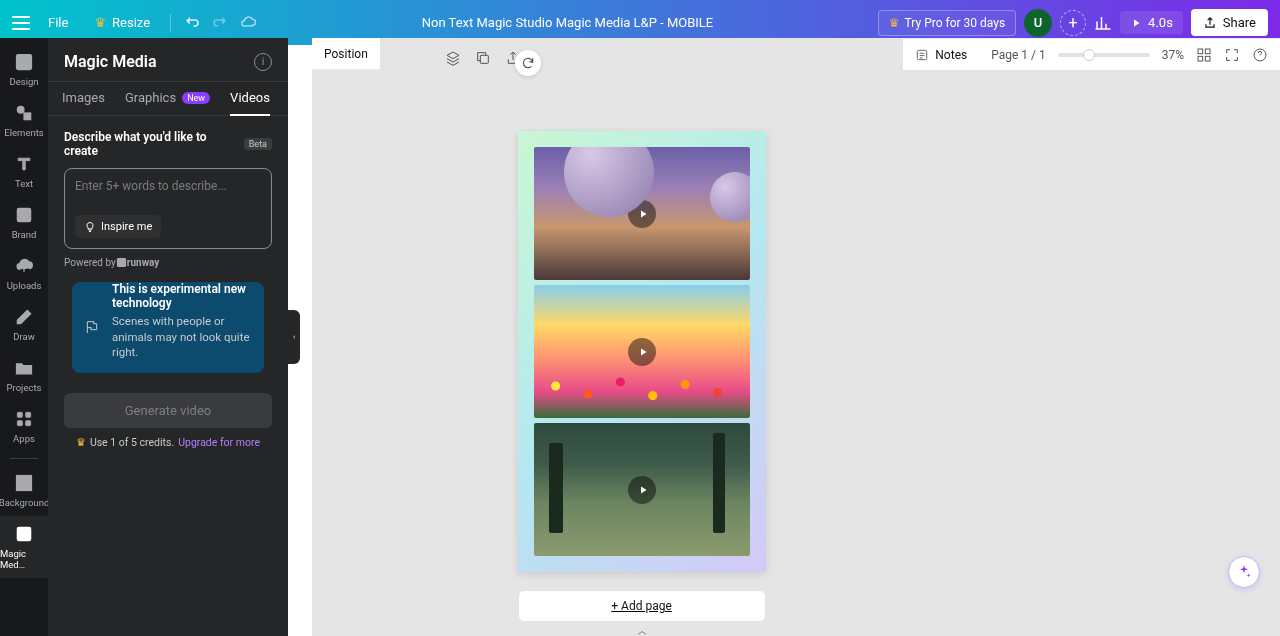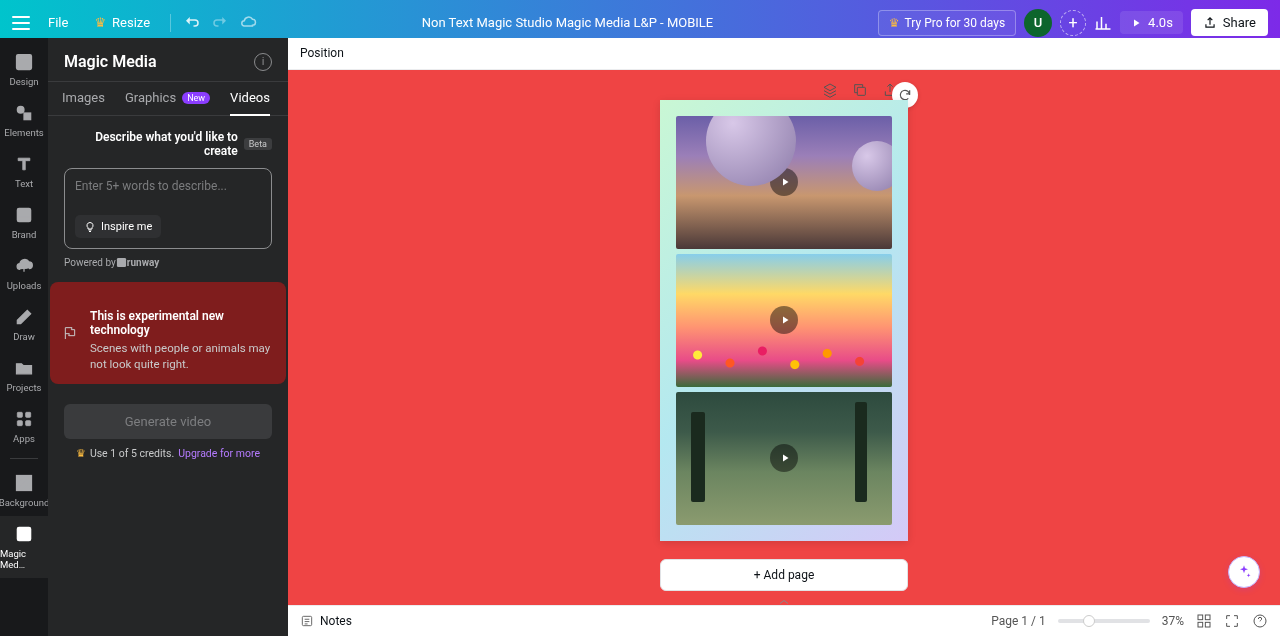--- a/index.html
+++ b/index.html
@@ -35,45 +35,45 @@
     .panel-title { font-size: 16px; font-weight: 600; }
     .panel-info { width: 18px; height: 18px; border: 1.5px solid #8a8b8d; border-radius: 50%; display: flex; align-items: center; justify-content: center; font-size: 11px; color: #8a8b8d; cursor: pointer; }
     .panel-divider { height: 1px; background: #3a3b3d; margin: 0 0 0 0; }
 
     .tabs { display: flex; gap: 20px; padding: 8px 14px 0; border-bottom: 1px solid #3a3b3d; }
     .tab { font-size: 13px; color: #a9aaad; padding-bottom: 10px; cursor: pointer; display: flex; align-items: center; gap: 6px; position: relative; }
     .tab.active { color: #fff; }
     .tab.active::after { content: ""; position: absolute; bottom: -1px; left: 0; right: 0; height: 2px; background: #fff; }
     .new-badge { background: #8b3dff; color: #fff; font-size: 9px; padding: 1px 5px; border-radius: 8px; }
 
-    .describe-label { font-size: 12px; font-weight: 600; padding: 14px 16px 2px; display: flex; align-items: center; gap: 6px; text-align: right; }
+    .describe-label { font-size: 12px; font-weight: 600; padding: 14px 16px 2px; display: flex; align-items: center; gap: 6px; }
     .beta-badge { background: #3c3d3f; color: #c9cacb; font-size: 9px; padding: 1px 5px; border-radius: 3px; font-weight: 400; }
 
     .prompt-box { margin: 8px 16px 8px; border: 1.5px solid #8b8c8e; border-radius: 8px; padding: 10px; min-height: 80px; display: flex; flex-direction: column; justify-content: space-between; gap: 8px; }
     .prompt-input { background: transparent; border: none; color: #fff; font-size: 12px; outline: none; width: 100%; resize: none; }
     .prompt-input::placeholder { color: #7b7c7e; }
     .inspire-btn { align-self: flex-start; background: #2f3032; border: none; color: #fff; font-size: 11px; padding: 5px 9px; border-radius: 5px; display: flex; align-items: center; gap: 5px; cursor: pointer; }
 
     .powered-by { font-size: 10px; color: #a9aaad; padding: 0 16px 4px; display: flex; align-items: center; }
     .runway-logo { font-weight: 700; }
 
-    .info-card { margin: 10px 2px; background: #7f1d1d; border-radius: 8px; padding: 27px 12px 12px 40px; position: relative; }
+    .info-card { margin: 10px 24px; background: #0c4a6e; border-radius: 8px; padding: 0 12px 12px 40px; position: relative; }
     .info-card .flag { position: absolute; left: 12px; top: 50%; transform: translateY(-50%); width: 16px; height: 16px; stroke: #c9cacb; fill: none; }
     .info-card .it1 { font-size: 12px; font-weight: 600; color: #fff; margin-bottom: 4px; }
     .info-card .it2 { font-size: 11.5px; color: #c9cacb; line-height: 1.35; }
 
     .gen-btn { margin: 10px 16px 4px; background: #3a3b3d; color: #7d7e80; border: none; border-radius: 6px; padding: 10px; font-size: 13px; cursor: not-allowed; }
     .credits-line { text-align: center; font-size: 10.5px; color: #c9cacb; padding: 4px 0 10px; display: flex; align-items: center; justify-content: center; gap: 4px; }
     .credits-line .upgrade { color: #b57bff; cursor: pointer; }
     .mini-crown { color: #fdbc40; font-size: 11px; }
     .panel-collapse { position: absolute; top: 50%; transform: translateY(-50%); right: -12px; width: 12px; height: 54px; background: #252627; border-radius: 0 6px 6px 0; display: flex; align-items: center; justify-content: center; cursor: pointer; }
 
-    .canvas-area { flex: 1; background: #ef4444; position: relative; display: flex; flex-direction: column; }
+    .canvas-area { flex: 1; background: #e5e5e5; position: relative; display: flex; flex-direction: row; margin-left: 24px; }
     .canvas-toolbar { height: 32px; background: #fff; display: flex; align-items: center; padding: 0 12px; font-size: 12px; color: #0e1318; border-bottom: 1px solid #ebecee; }
-    .canvas-inner { flex: 1; display: flex; flex-direction: column; align-items: center; justify-content: flex-start; padding-top: 30px; position: relative; }
+    .canvas-inner { flex: 1; display: flex; flex-direction: column; align-items: center; justify-content: flex-end; padding-top: 30px; position: relative; text-decoration: underline; }
     .page-actions { position: absolute; right: 382px; top: 12px; display: flex; gap: 14px; }
     .page-action { width: 16px; height: 16px; stroke: #555; fill: none; cursor: pointer; }
 
     .design-frame { width: 248px; height: 441px; background: linear-gradient(135deg, #c9f7d4 0%, #b4e8f0 50%, #d4c9f7 100%); box-shadow: 0 2px 8px rgba(0,0,0,0.12); position: relative; padding: 16px; display: flex; flex-direction: column; gap: 5px; }
     .video-slot { width: 100%; flex: 1; position: relative; border-radius: 2px; overflow: hidden; display: flex; align-items: center; justify-content: center; }
     .slot1 { background: linear-gradient(180deg, #6b5fa8 0%, #9b7fb8 30%, #c8976f 60%, #4a3838 100%); }
     .slot2 { background: linear-gradient(180deg, #87ceeb 0%, #ffd966 30%, #ff9472 55%, #e84c88 80%, #3a6b3a 100%); }
     .slot3 { background: linear-gradient(180deg, #2d4a3e 0%, #3d5a4a 30%, #6b8560 60%, #8b9b6f 100%); }
     .play-overlay { width: 28px; height: 28px; background: rgba(0,0,0,0.45); border-radius: 50%; display: flex; align-items: center; justify-content: center; }
     .play-overlay svg { width: 12px; height: 12px; fill: #fff; margin-left: 2px; }

